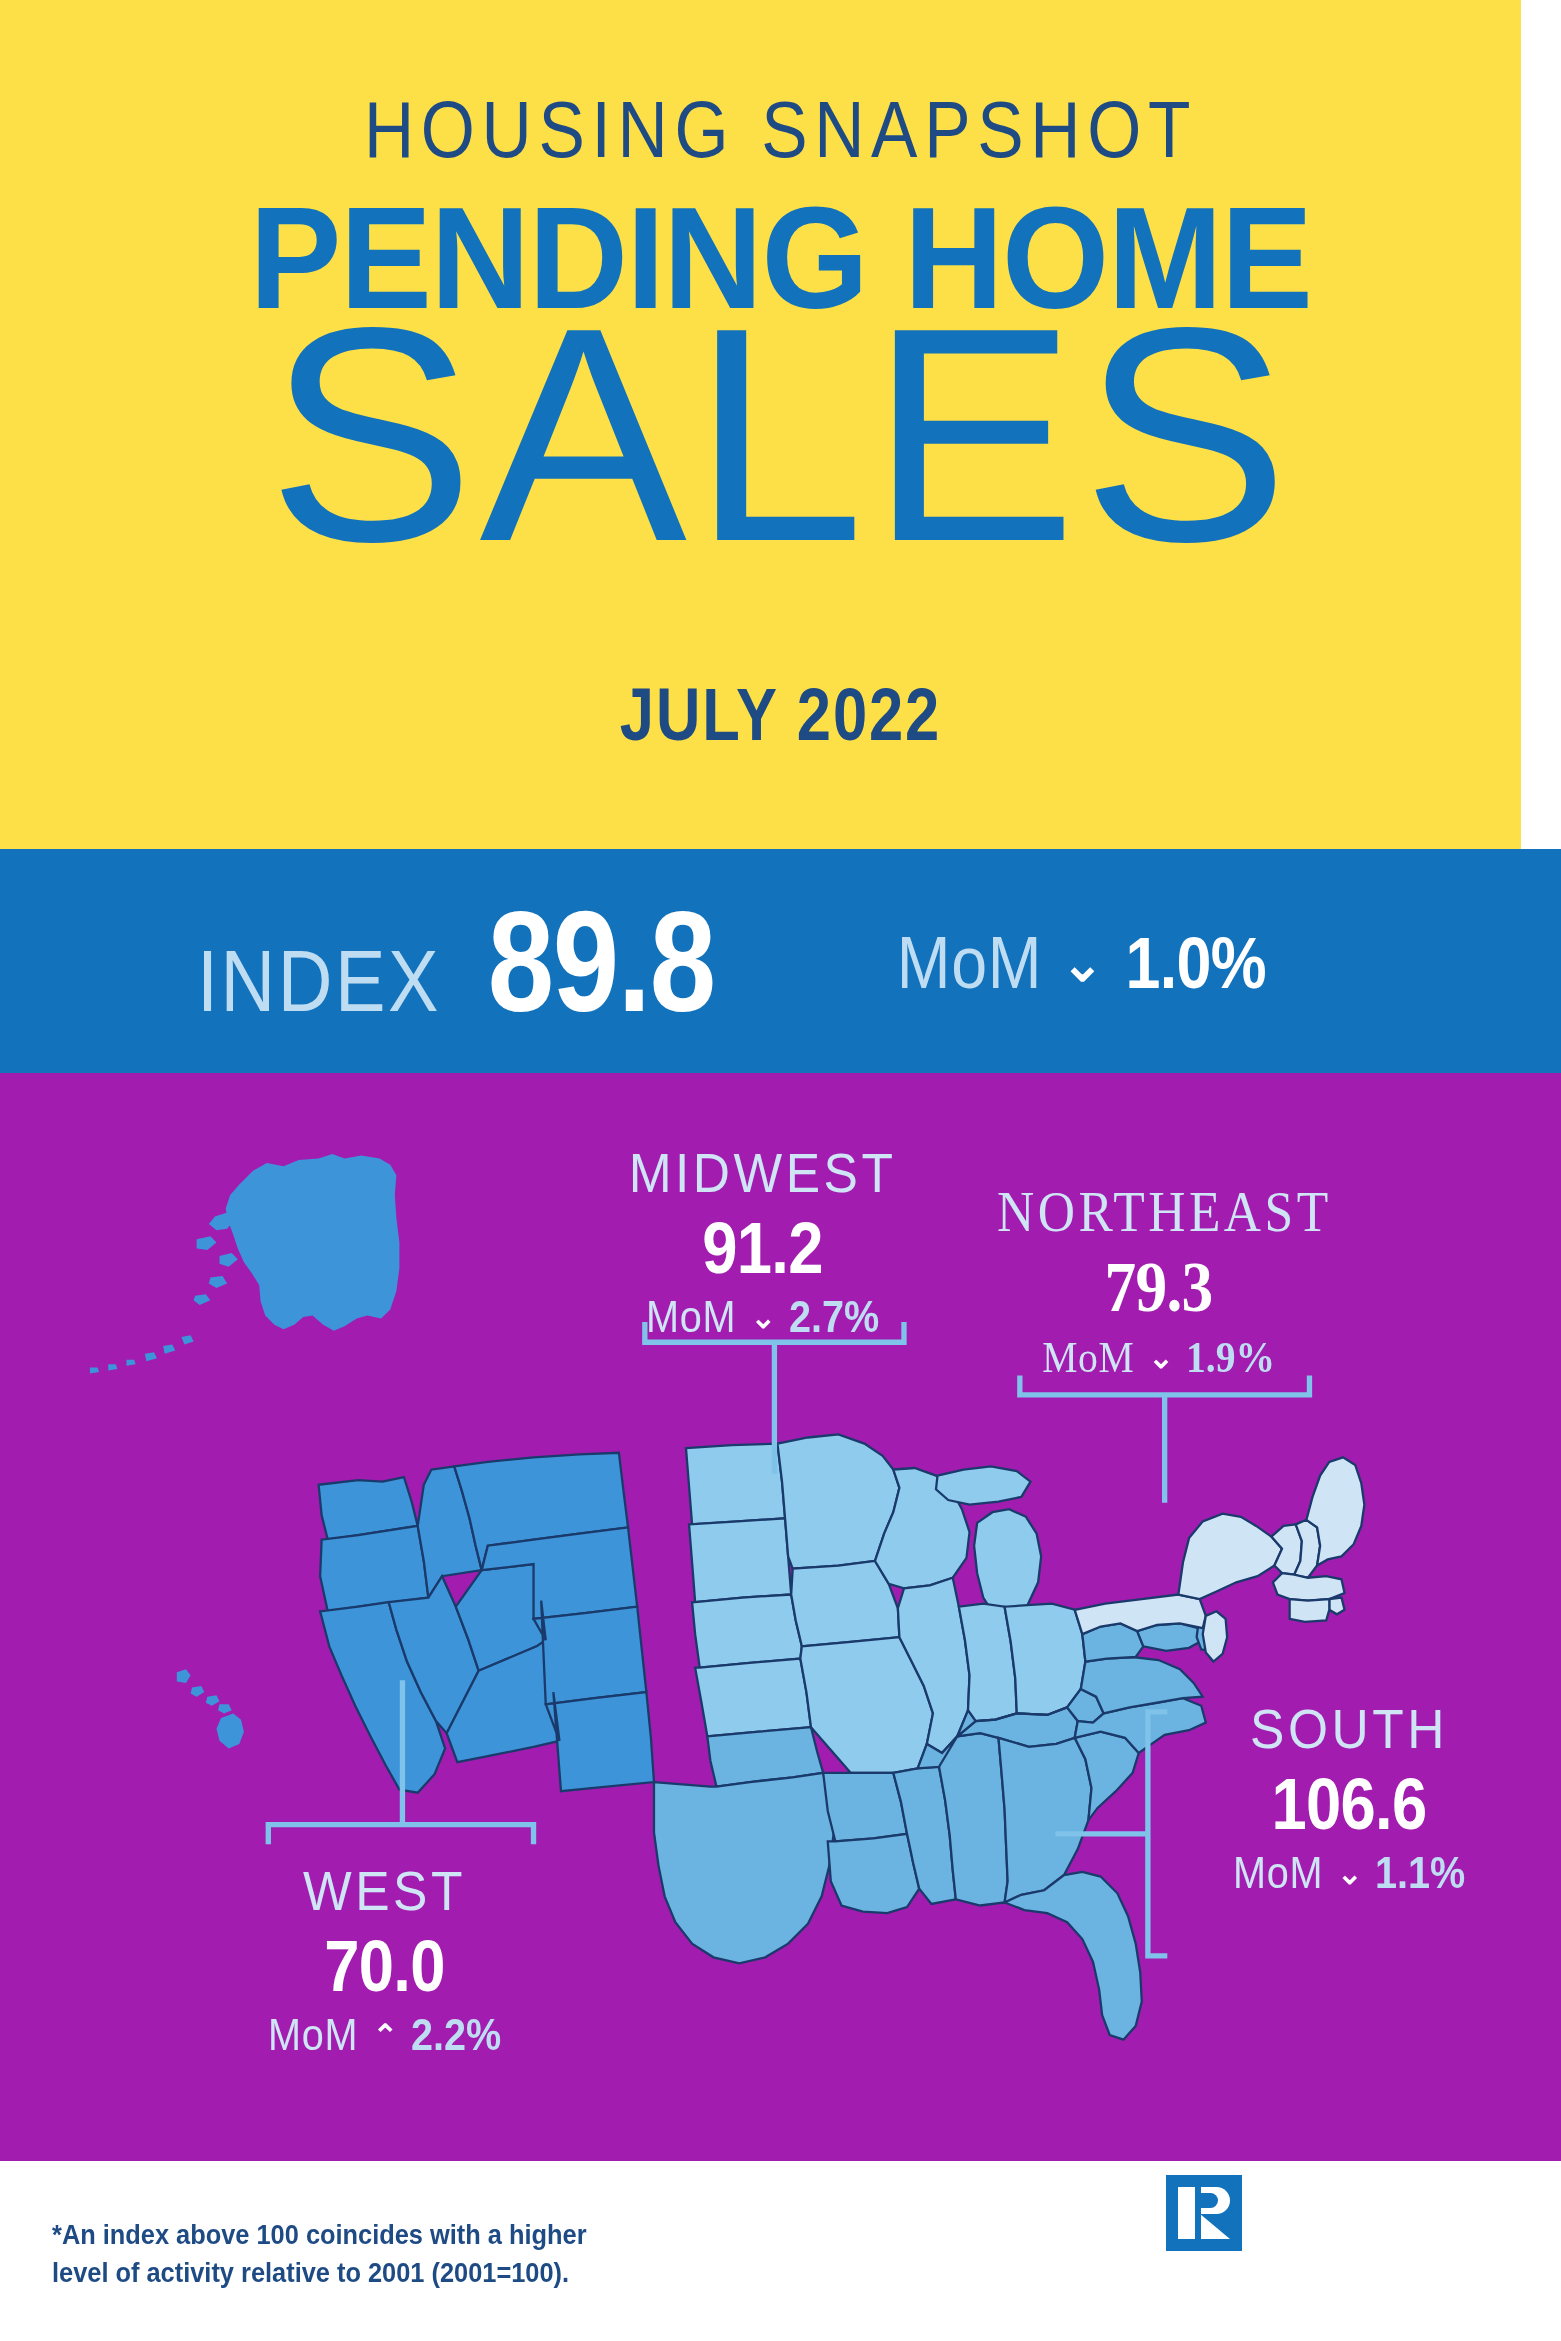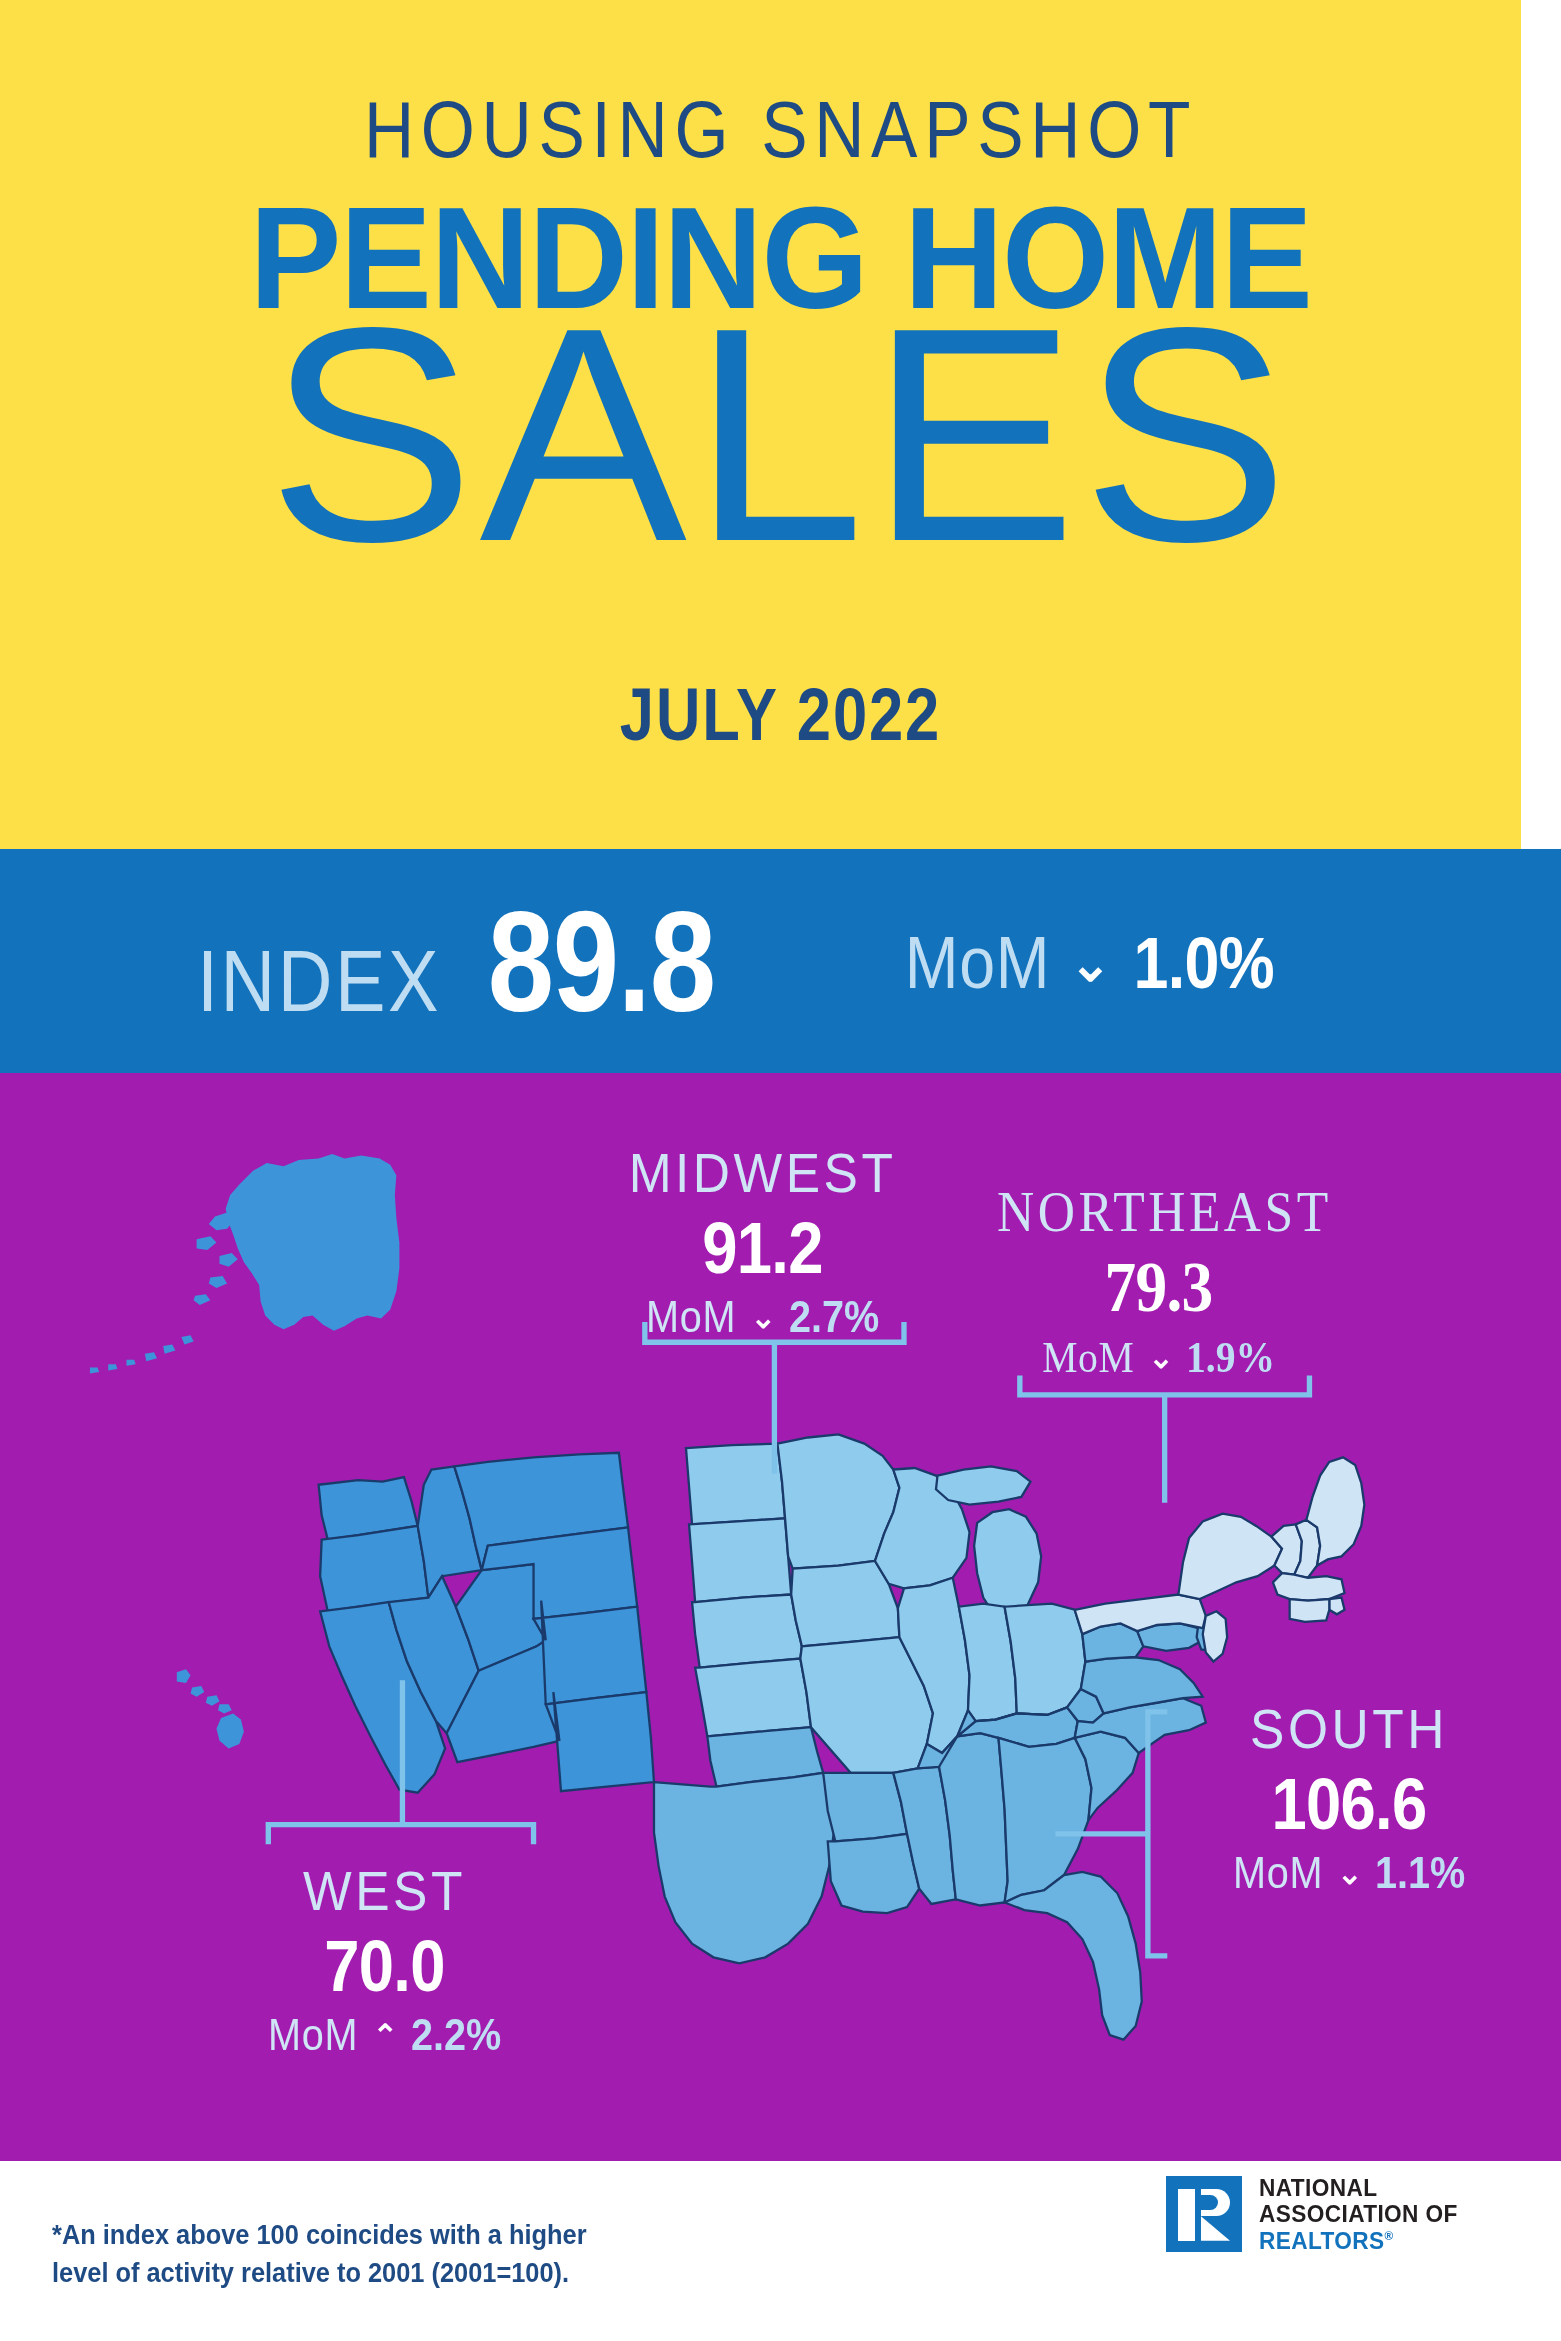--- a/index.html
+++ b/index.html
@@ -42,21 +42,21 @@
     text-align:center;
     font-size:75px; font-weight:700; letter-spacing:2.3px;
     color:#1F4B85;
     transform:scaleX(0.82); transform-origin:center top;
   }
 
   
   #index-banner {
     position:absolute; left:0; top:849px; width:1561px; height:225px;
     background:#1272BC;
-    display:flex; align-items:center;gap:8px;
+    display:flex; align-items:center;
   }
   #index-group {
     display:flex; align-items:baseline;
     margin-left:177px;
   }
   #index-word {
     font-size:88px; font-weight:300; letter-spacing:3px;
     color:#BFDDF2;
     transform:scaleX(0.86); transform-origin:left baseline;
   }
@@ -447,20 +447,15 @@
     <div>*An index above 100 coincides with a higher</div>
     <div>level of activity relative to 2001 (2001=100).</div>
   </div>
   <div id="nar-logo">
     <div id="nar-mark">
       <div class="bar"></div>
       <div class="rbowl"></div>
       <div class="rhole"></div>
       <div class="rleg"></div>
     </div>
-    <div id="nar-text">
-      <div class="l1">NATIONAL</div>
-      <div class="l2">ASSOCIATION OF</div>
-      <div class="l3"><span>REALTORS</span><sup>®</sup></div>
-    </div>
   </div>
 </div>
 
 
 </body></html>

